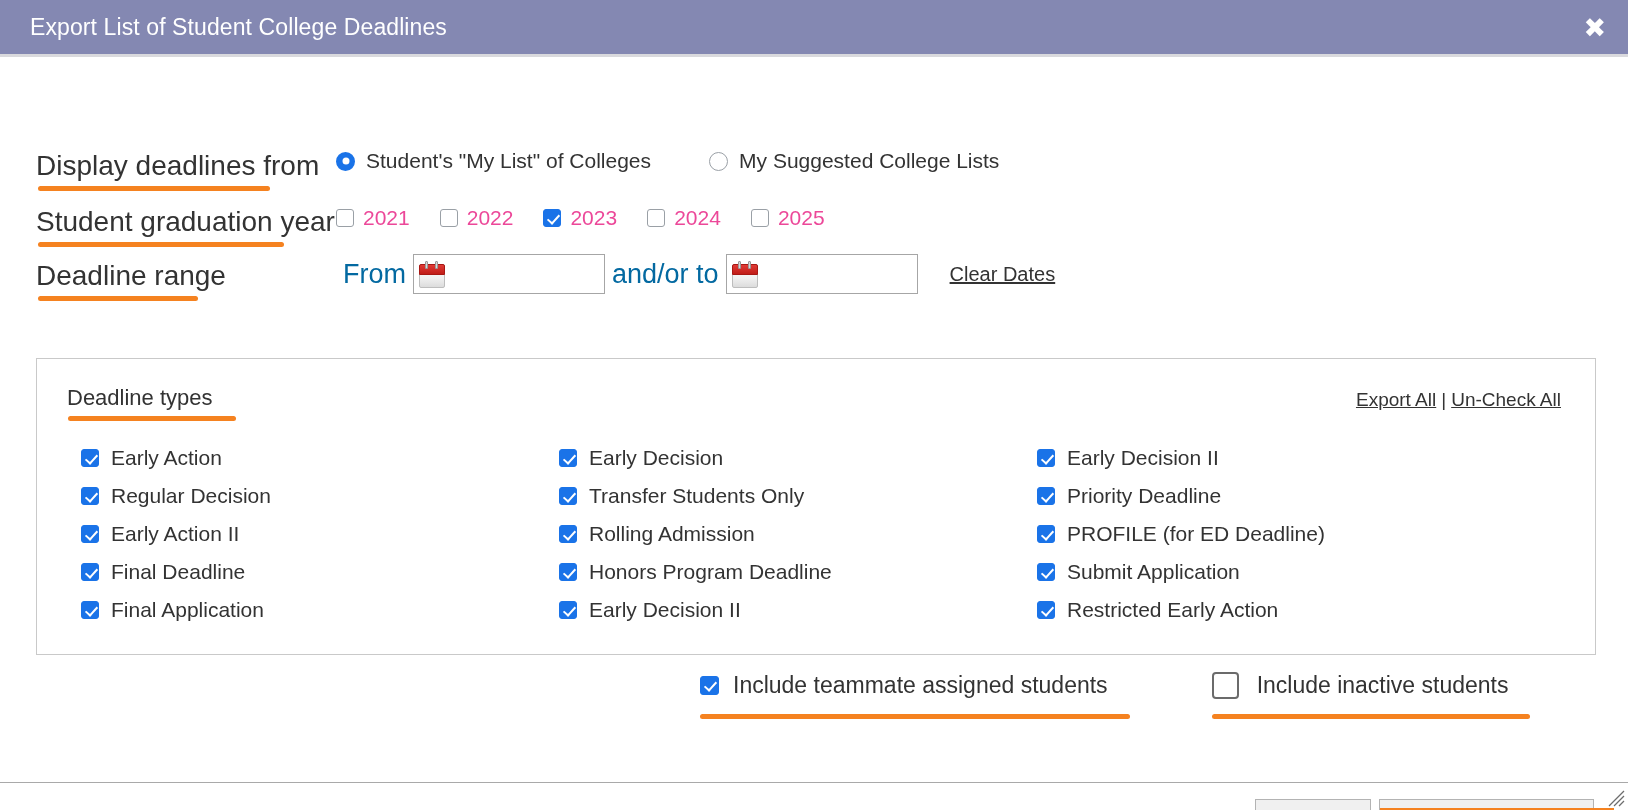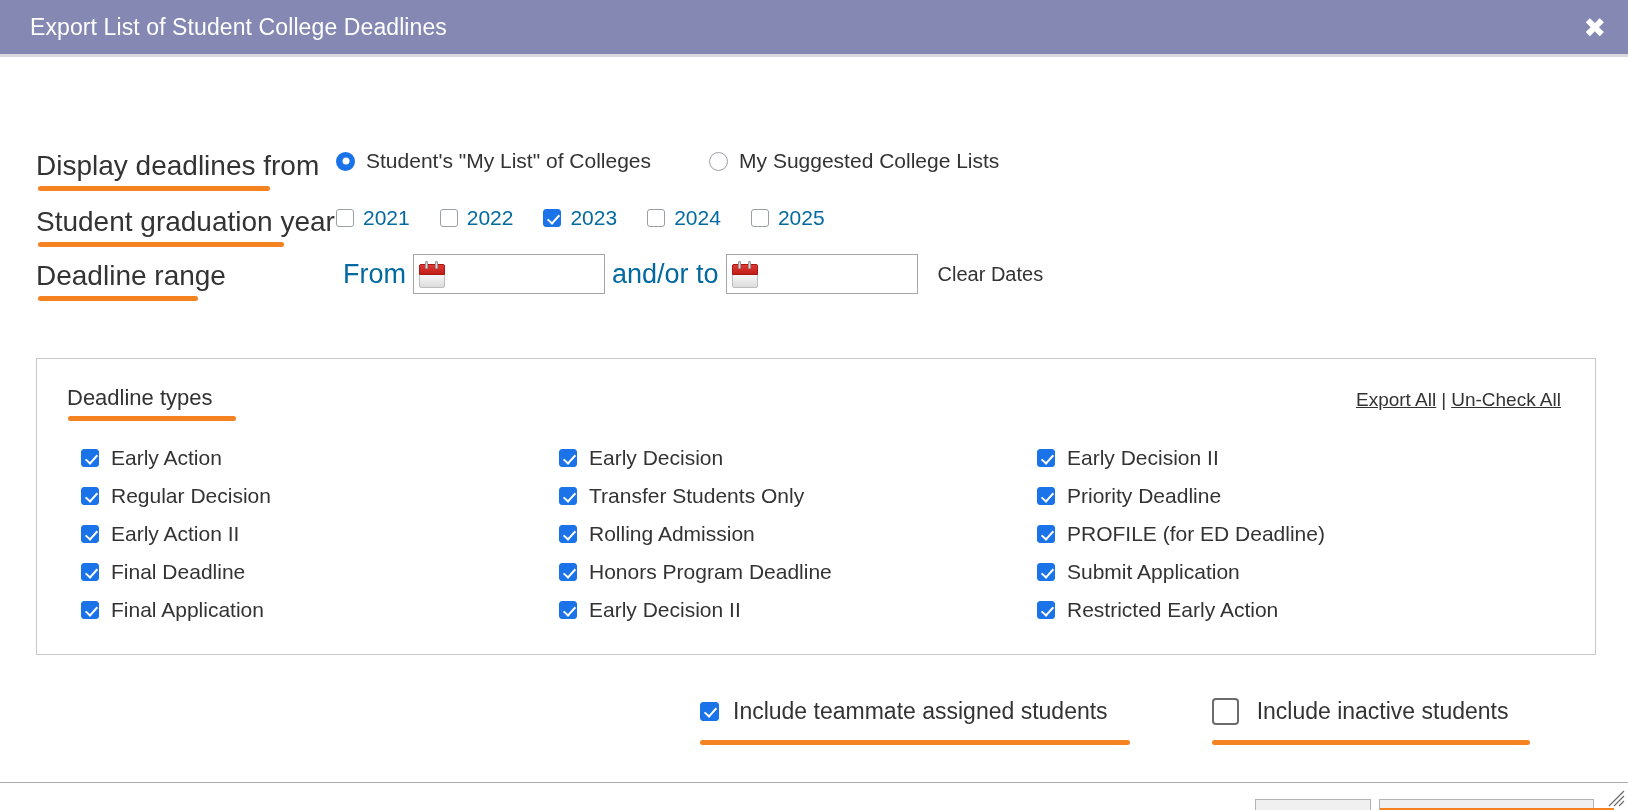--- a/index.html
+++ b/index.html
@@ -135,21 +135,21 @@
   }
   .cb.checked::after {
     content: "";
     position: absolute;
     left: 5.5px; top: 2px;
     width: 5px; height: 10px;
     border: solid #ffffff;
     border-width: 0 2.4px 2.4px 0;
     transform: rotate(42deg);
   }
-  .year-label { font-size: 21px; color: #0369a1; }
+  .year-label { font-size: 21px; color: #ec4899; }
 
   
   .range-group { display: flex; align-items: center; gap: 0; margin-top: -8px; }
   .range-word { font-size: 27px; color: #0369a1; padding: 0 7px; }
   .date-input {
     width: 192px; height: 40px;
     border: 1px solid #a6a6a6;
     background: #ffffff;
     display: flex;
     align-items: center;
@@ -181,21 +181,22 @@
     width: 3px; height: 8px;
     background: #d8d8d8;
     border: 1px solid #9a9a9a;
     border-radius: 1px;
   }
   .cal-icon .ring.r1 { left: 6px; }
   .cal-icon .ring.r2 { left: 16px; }
   .clear-dates {
     font-size: 20px;
     color: #333;
-    margin-left: 20px;
+    text-decoration: underline;
+    margin-left: 32px;
     cursor: pointer;
     white-space: nowrap;
   }
 
   
   .types-panel {
     position: absolute;
     left: 36px; top: 264px;
     width: 1560px; height: 297px;
     border: 1px solid #c9c9c9;
@@ -244,21 +245,21 @@
     align-items: center;
     gap: 12px;
     height: 38px;
     cursor: pointer;
   }
   .type-label { font-size: 21px; color: #333; white-space: nowrap; }
 
   
   .include-row {
     position: absolute;
-    left: 0; top: 604px;
+    left: 0; top: 578px;
     width: 1628px;
     display: flex;
     align-items: flex-start;
   }
   .include-item {
     display: flex;
     align-items: center;
     cursor: pointer;
     position: relative;
   }

